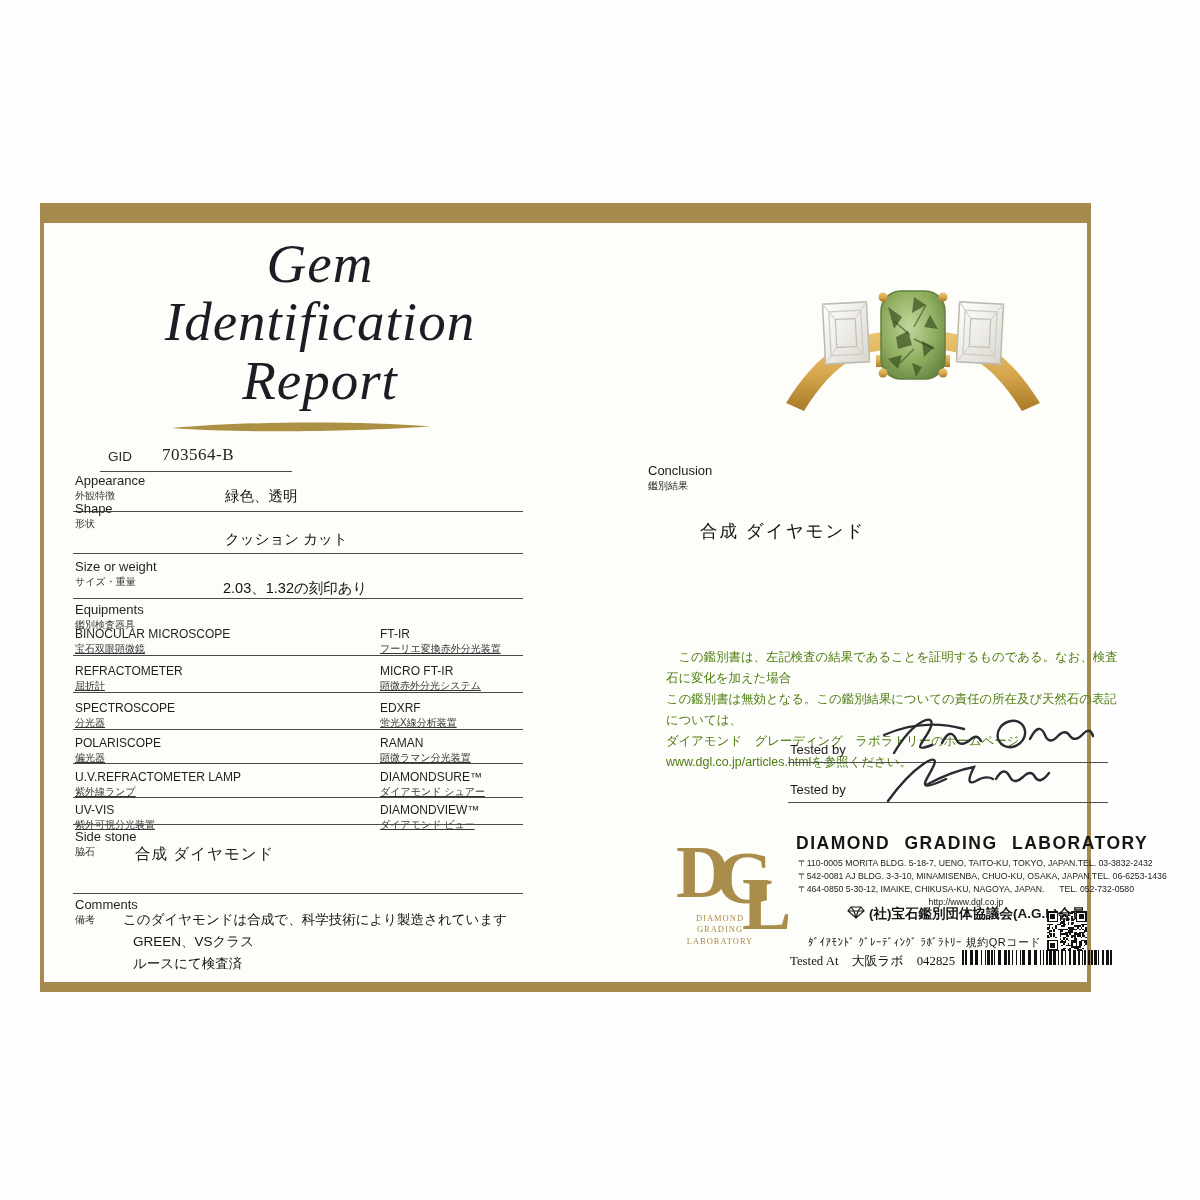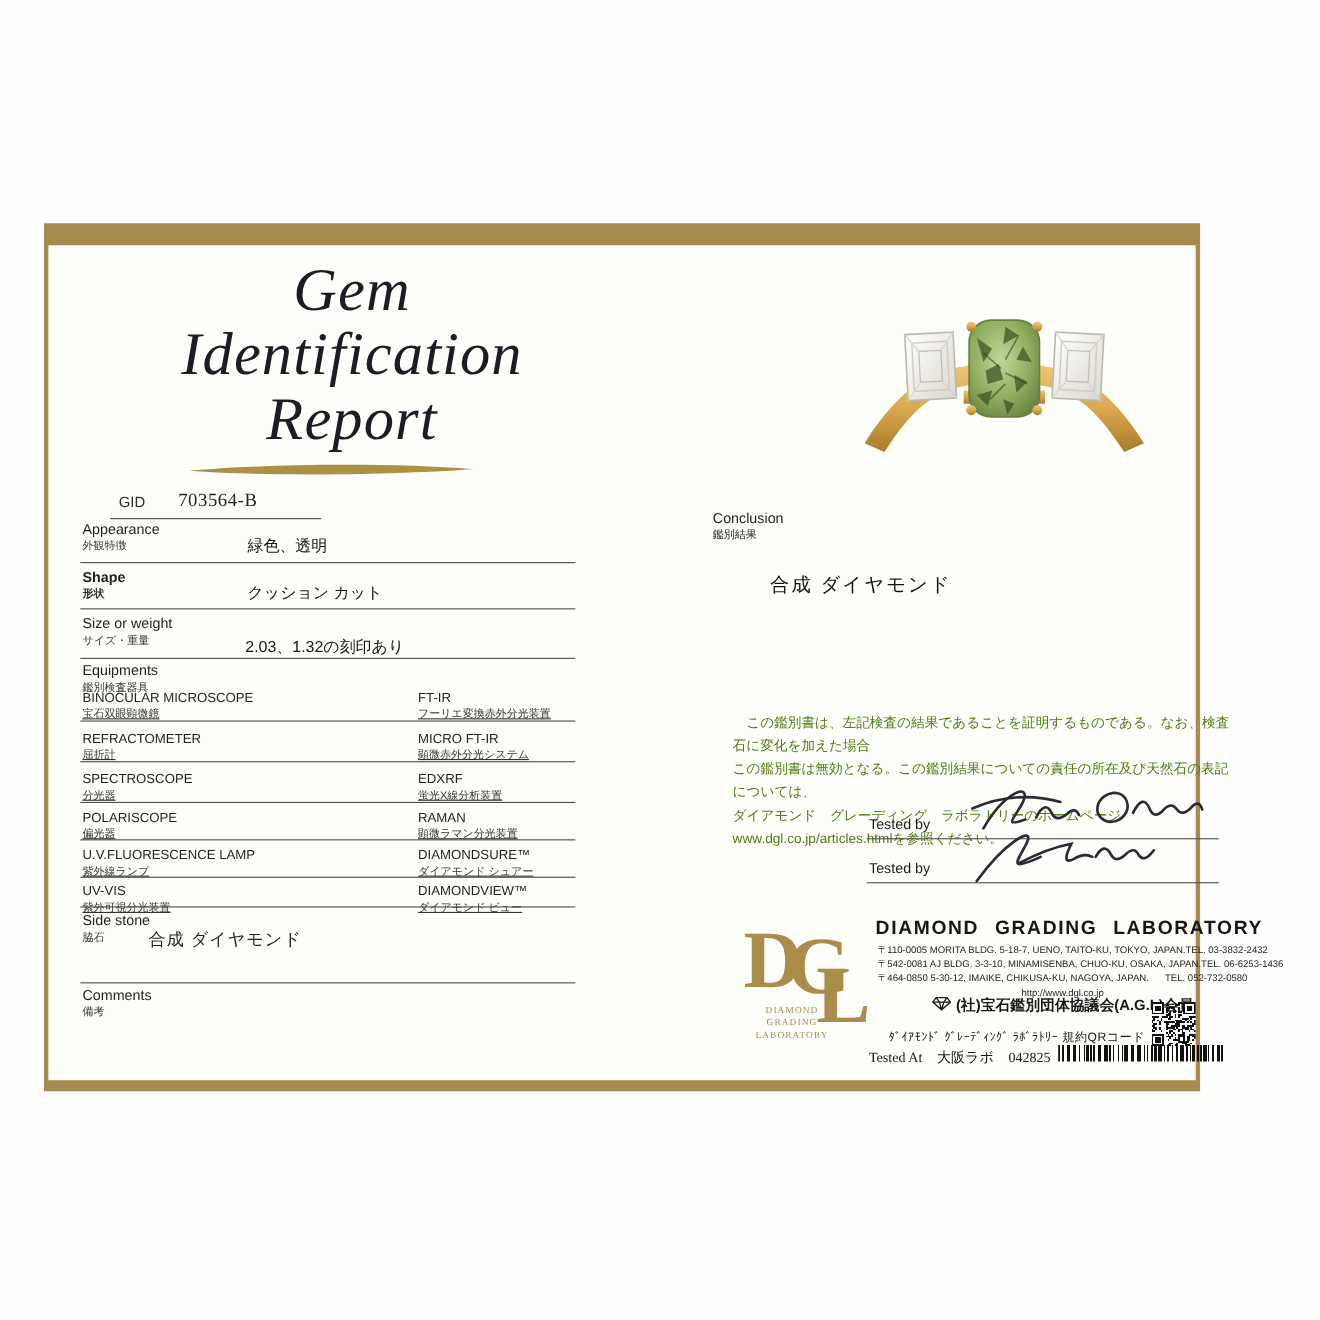--- a/index.html
+++ b/index.html
@@ -115,21 +115,21 @@
   <div class="abs gid-value">703564-B</div>
   <div class="rule" style="left:56px;top:248px;width:192px;"></div>
 
   <div class="abs" style="left:31px;top:250px;">
     <div class="f-en">Appearance</div>
     <div class="f-jp">外観特徴</div>
   </div>
   <div class="abs f-val" style="left:181px;top:264px;">緑色、透明</div>
   <div class="rule" style="left:29px;top:288px;width:450px;"></div>
 
-  <div class="abs" style="left:31px;top:294px;font-weight:bold;">
+  <div class="abs" style="left:31px;top:278px;">
     <div class="f-en">Shape</div>
     <div class="f-jp">形状</div>
   </div>
   <div class="abs f-val" style="left:181px;top:307px;">クッション カット</div>
   <div class="rule" style="left:29px;top:330px;width:450px;"></div>
 
   <div class="abs" style="left:31px;top:336px;">
     <div class="f-en">Size or weight</div>
     <div class="f-jp">サイズ・重量</div>
   </div>
@@ -175,21 +175,21 @@
     <div class="eq-en">POLARISCOPE</div>
     <div class="eq-jp">偏光器</div>
   </div>
   <div class="abs" style="left:336px;top:513px;">
     <div class="eq-en">RAMAN</div>
     <div class="eq-jp">顕微ラマン分光装置</div>
   </div>
   <div class="rule" style="left:29px;top:540px;width:450px;"></div>
 
   <div class="abs" style="left:31px;top:547px;">
-    <div class="eq-en">U.V.FLUORESCENCE LAMP</div>
+    <div class="eq-en">U.V.REFRACTOMETER LAMP</div>
     <div class="eq-jp">紫外線ランプ</div>
   </div>
   <div class="abs" style="left:336px;top:547px;">
     <div class="eq-en">DIAMONDSURE™</div>
     <div class="eq-jp">ダイアモンド シュアー</div>
   </div>
   <div class="rule" style="left:29px;top:574px;width:450px;"></div>
 
   <div class="abs" style="left:31px;top:580px;">
     <div class="eq-en">UV-VIS</div>
@@ -204,20 +204,25 @@
   <div class="abs" style="left:31px;top:606px;">
     <div class="f-en">Side stone</div>
     <div class="f-jp">脇石</div>
   </div>
   <div class="abs" style="left:91px;top:621px;font-size:15.5px;letter-spacing:1px;">合成  ダイヤモンド</div>
 
   <div class="rule" style="left:29px;top:670px;width:450px;"></div>
   <div class="abs" style="left:31px;top:674px;">
     <div class="f-en">Comments</div>
     <div class="f-jp">備考</div>
+  </div>
+  <div class="abs" style="left:79px;top:686px;">
+    <div class="comment-line">このダイヤモンドは合成で、科学技術により製造されています</div>
+    <div class="comment-line indent">GREEN、VSクラス</div>
+    <div class="comment-line indent">ルースにて検査済</div>
   </div>
 
   <div class="abs" style="left:604px;top:240px;">
     <div class="concl-en">Conclusion</div>
     <div class="concl-jp">鑑別結果</div>
   </div>
   <div class="abs concl-val" style="left:656px;top:296px;">合成  ダイヤモンド</div>
 
   <div class="abs para" style="left:622px;top:424px;">
     <div>　この鑑別書は、左記検査の結果であることを証明するものである。なお、検査石に変化を加えた場合</div>

